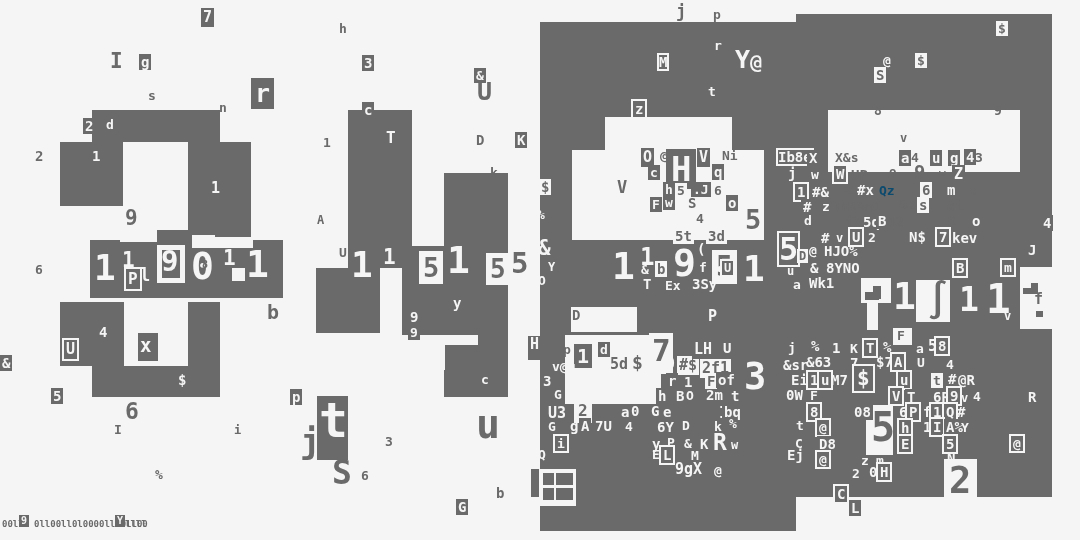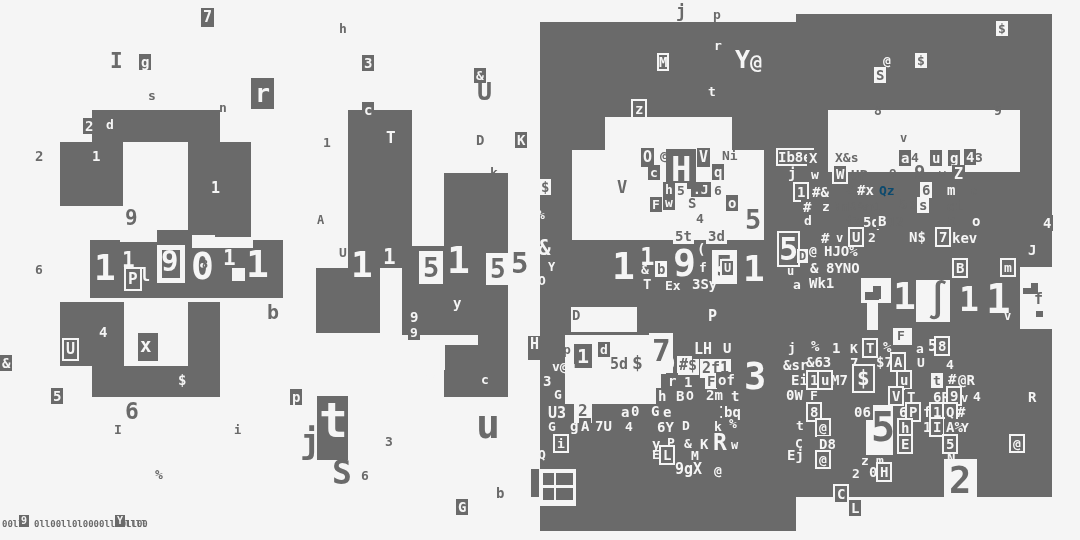--- a/index.html
+++ b/index.html
@@ -347,21 +347,21 @@
     <span class="g" style="left: 958px; top: 373px; font-size: 14px; color: rgb(245, 245, 245);">@R</span>
     <span class="g" style="left: 810px; top: 389px; font-size: 13px; color: rgb(245, 245, 245);">F</span>
     <span class="g" style="left: 890px; top: 388px; font-size: 14px; color: rgb(245, 245, 245); background: rgb(106, 106, 106); padding: 1px 2px; outline: rgb(245, 245, 245) solid 2px;">V</span>
     <span class="g" style="left: 905px; top: 389px; font-size: 14px; color: rgb(245, 245, 245); background: rgb(106, 106, 106); padding: 1px 2px;">T</span>
     <span class="g" style="left: 933px; top: 390px; font-size: 14px; color: rgb(245, 245, 245);">6R</span>
     <span class="g" style="left: 948px; top: 388px; font-size: 14px; color: rgb(245, 245, 245); background: rgb(106, 106, 106); padding: 1px 2px; outline: rgb(245, 245, 245) solid 2px;">9</span>
     <span class="g" style="left: 961px; top: 392px; font-size: 12px; color: rgb(245, 245, 245);">v</span>
     <span class="g" style="left: 973px; top: 390px; font-size: 13px; color: rgb(245, 245, 245);">4</span>
     <span class="g" style="left: 1028px; top: 390px; font-size: 14px; color: rgb(245, 245, 245);">R</span>
     <span class="g" style="left: 808px; top: 404px; font-size: 14px; color: rgb(245, 245, 245); background: rgb(106, 106, 106); padding: 1px 2px; outline: rgb(245, 245, 245) solid 2px;">8</span>
-    <span class="g" style="left: 852px; top: 404px; font-size: 14px; color: rgb(245, 245, 245); background: rgb(106, 106, 106); padding: 1px 2px;">06</span>
+    <span class="g" style="left: 852px; top: 404px; font-size: 14px; color: rgb(245, 245, 245); background: rgb(106, 106, 106); padding: 1px 2px;">08</span>
     <span class="g" style="left: 871px; top: 407px; font-size: 40px; color: rgb(106, 106, 106);">5</span>
     <span class="g" style="left: 899px; top: 405px; font-size: 14px; color: rgb(245, 245, 245);">6</span>
     <span class="g" style="left: 907px; top: 404px; font-size: 14px; color: rgb(245, 245, 245); background: rgb(106, 106, 106); padding: 1px 2px; outline: rgb(245, 245, 245) solid 2px;">P</span>
     <span class="g" style="left: 923px; top: 405px; font-size: 14px; color: rgb(245, 245, 245);">f</span>
     <span class="g" style="left: 931px; top: 404px; font-size: 14px; color: rgb(245, 245, 245); background: rgb(106, 106, 106); padding: 1px 2px; outline: rgb(245, 245, 245) solid 2px;">1</span>
     <span class="g" style="left: 944px; top: 404px; font-size: 14px; color: rgb(245, 245, 245); background: rgb(106, 106, 106); padding: 1px 2px; outline: rgb(245, 245, 245) solid 2px;">Q</span>
     <span class="g" style="left: 957px; top: 405px; font-size: 14px; color: rgb(245, 245, 245);">#</span>
     <span class="g" style="left: 817px; top: 420px; font-size: 13px; color: rgb(245, 245, 245); background: rgb(106, 106, 106); padding: 1px 2px; outline: rgb(245, 245, 245) solid 2px;">@</span>
     <span class="g" style="left: 899px; top: 420px; font-size: 14px; color: rgb(245, 245, 245); background: rgb(106, 106, 106); padding: 1px 2px; outline: rgb(245, 245, 245) solid 2px;">h</span>
     <span class="g" style="left: 923px; top: 420px; font-size: 14px; color: rgb(245, 245, 245);">1</span>

